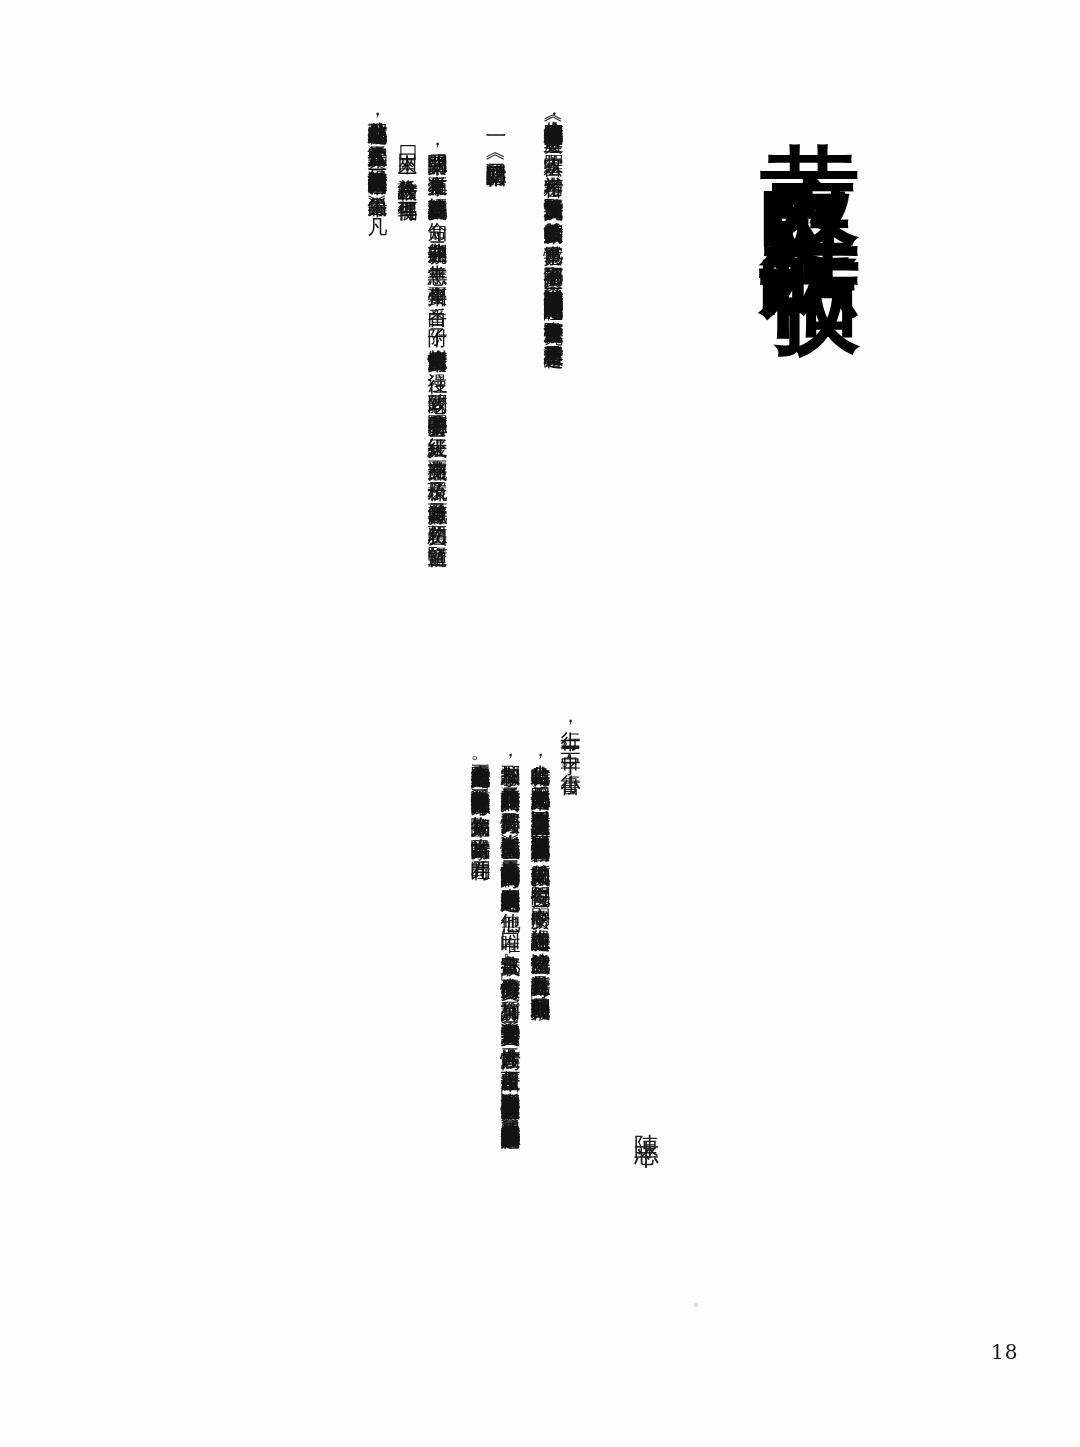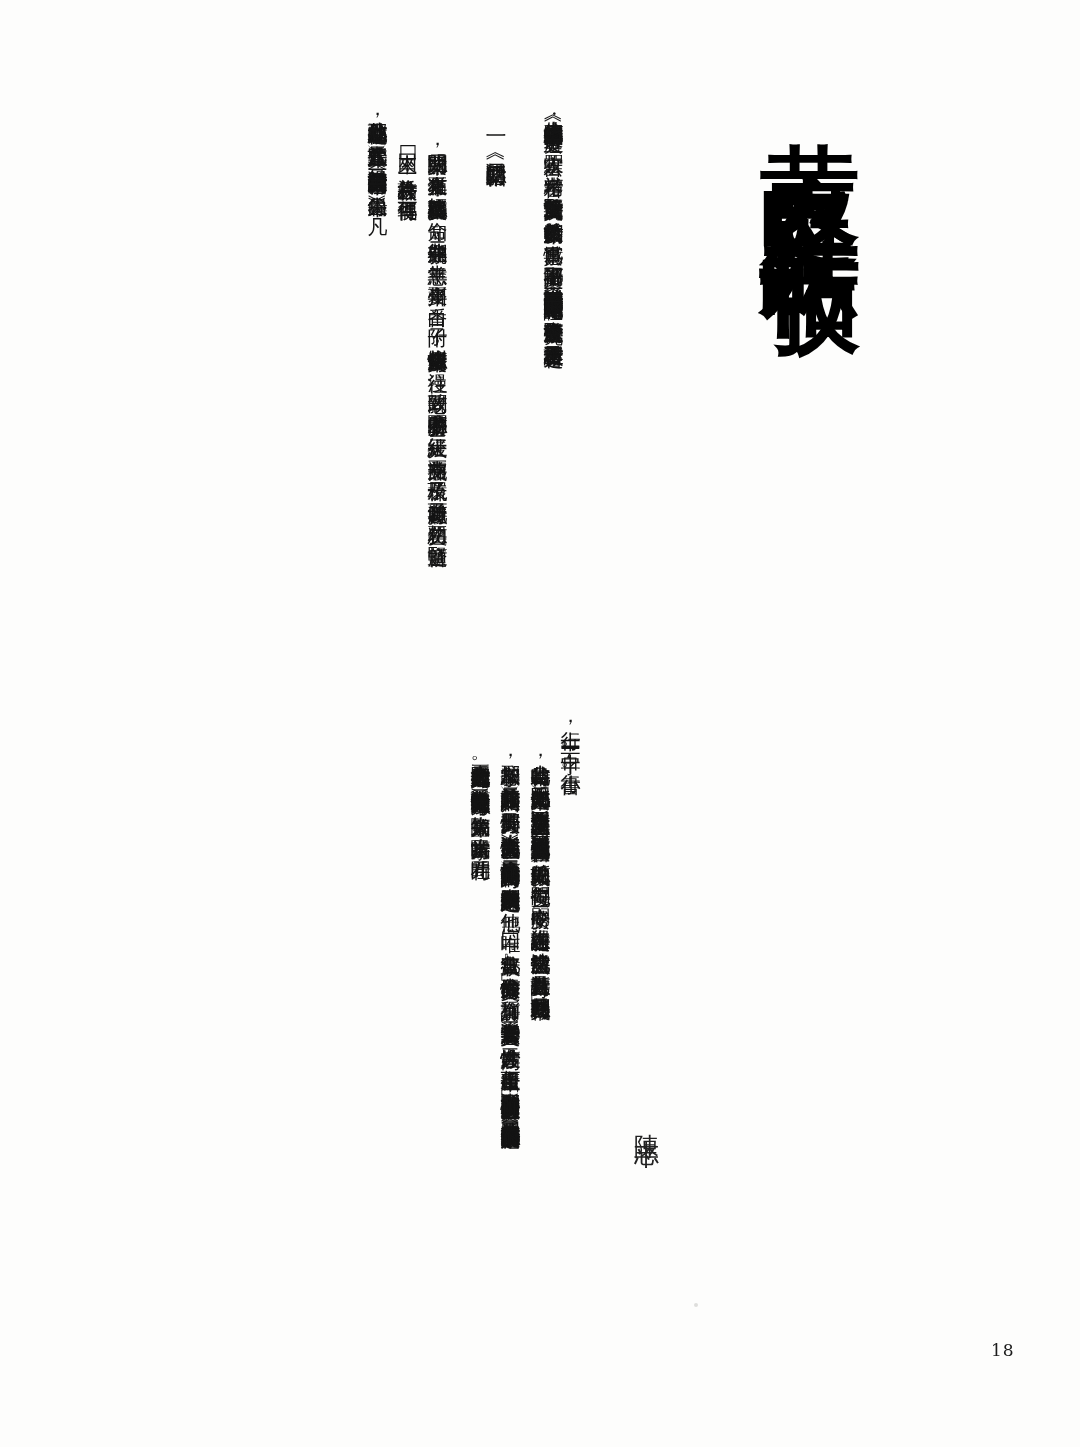--- a/index.html
+++ b/index.html
@@ -42,21 +42,21 @@
   .quote p{text-indent:28px;}
   
   .author{
     position:absolute;top:1114px;left:630px;height:110px;
     writing-mode:vertical-rl;text-orientation:upright;
     font-size:25px;letter-spacing:6px;color:#222;
   }
   
   .pagenum{
     position:absolute;top:1340px;left:991px;
-    font-size:17px;letter-spacing:1px;color:#1c1c1c;text-align:right;
+    font-size:20px;letter-spacing:1px;color:#1c1c1c;text-align:right;
   }
   
   .speck{
     position:absolute;top:1303px;left:694px;width:4px;height:4px;
     border-radius:50%;background:#dededc;
   }
 </style>
 </head>
 <body>
 

